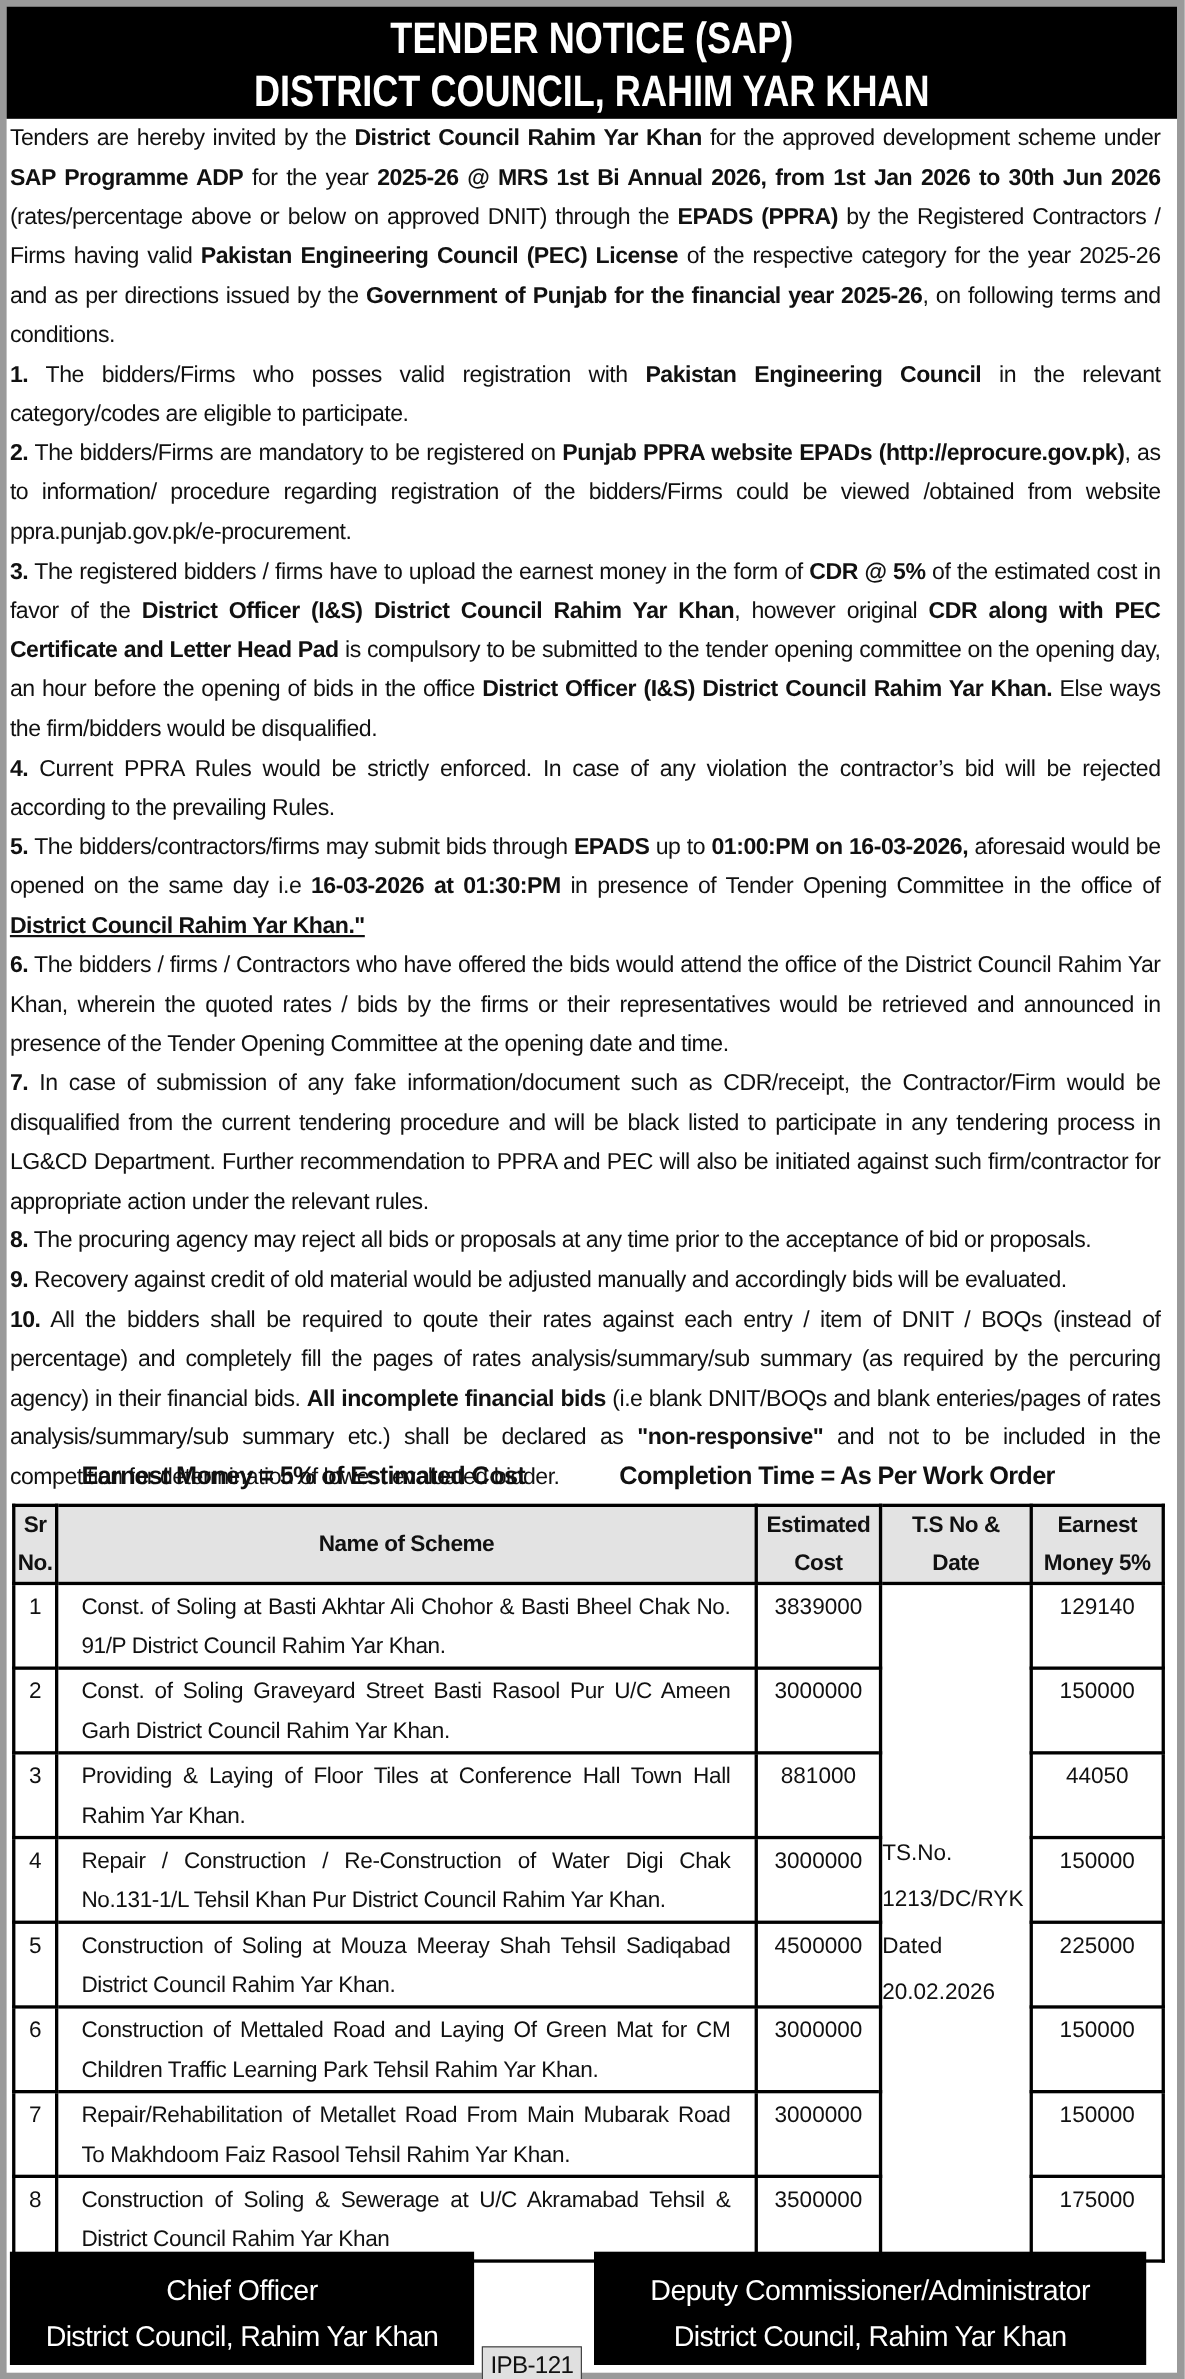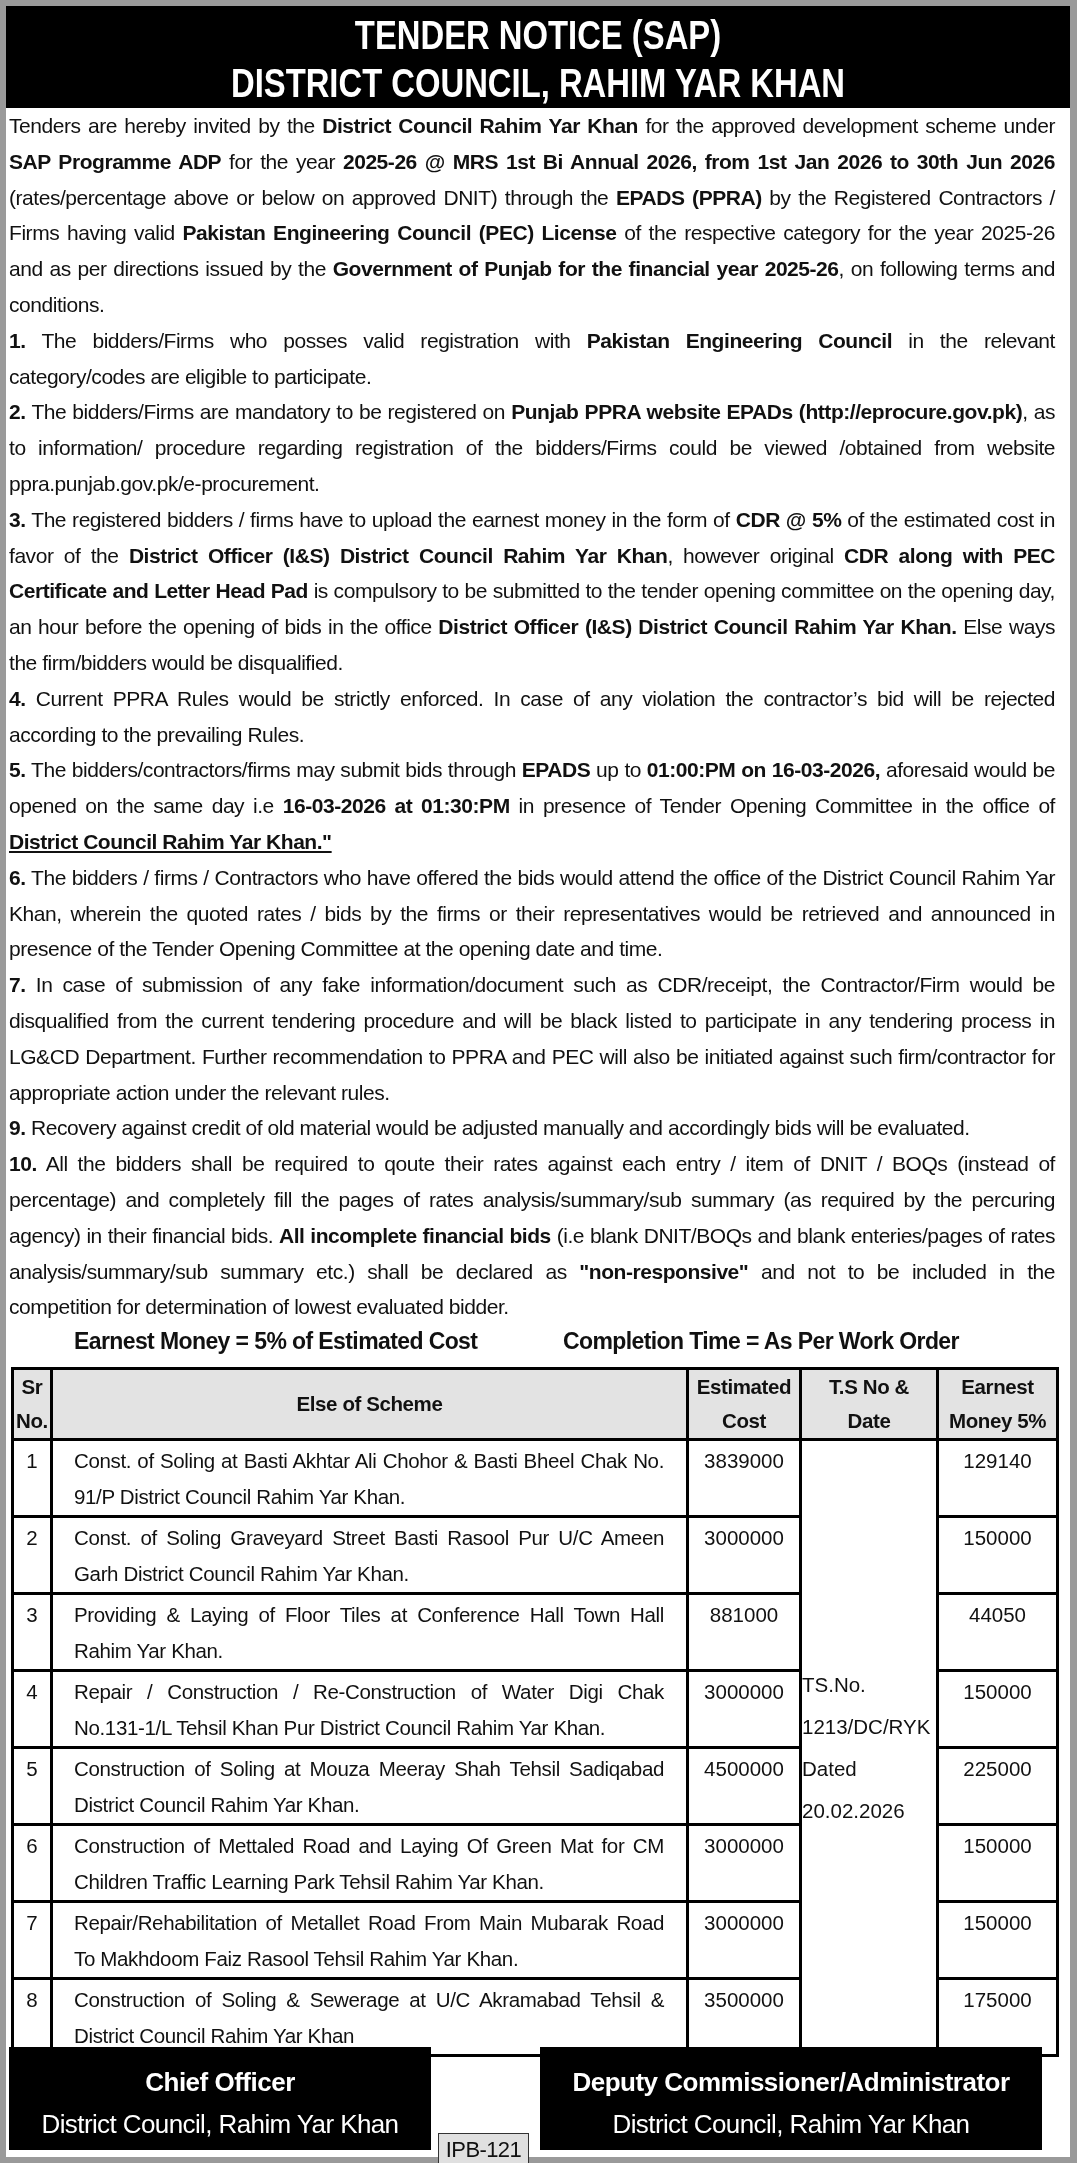--- a/index.html
+++ b/index.html
@@ -60,21 +60,21 @@
   td.sr { text-align: center; width: 36px; padding-top: 2px !important; }
   td.name { padding: 2px 22px 0 21px !important; text-align: justify; text-align-last: left; letter-spacing: -0.35px; }
   td.cost { text-align: center; width: 110px; padding-top: 2px !important; }
   td.ts { text-align: left; width: 134px; vertical-align: middle !important; line-height: 42px !important; }
   td.em5 { text-align: center; width: 117px; padding-top: 2px !important; }
 
   .sig {
     position: absolute; top: 2047px; height: 103px; background: #000; color: #fff;
     text-align: center;
   }
-  .sig .role { font-weight: bold; font-size: 26px; line-height: 30px; position: absolute; left: 0; width: 100%; top: 20px; letter-spacing: -0.5px; }
+  .sig .role { font-weight: normal; font-size: 26px; line-height: 30px; position: absolute; left: 0; width: 100%; top: 20px; letter-spacing: -0.5px; }
   .sig .org { font-size: 26px; line-height: 30px; position: absolute; left: 0; width: 100%; top: 62px; letter-spacing: -0.6px; }
   .sig.left { left: 9px; width: 422px; }
   .sig.right { left: 540px; width: 502px; }
   .ipb {
     position: absolute; left: 438px; top: 2113px; width: 91px; height: 35px;
     background: #e0e0e0; border: 1.5px solid #333; box-sizing: border-box;
     font-size: 22px; line-height: 32px; text-align: center; letter-spacing: -0.6px; margin-top: 20px;
   }
 </style>
 </head>
@@ -90,35 +90,36 @@
 <div class="body">
   <div class="para" id="intro"><span>Tenders are hereby invited by the  </span><b>District Council Rahim Yar Khan</b><span> for the approved development scheme under </span><b>SAP Programme ADP</b><span> for the year </span><b>2025-26 @ MRS 1st Bi Annual 2026, from 1st Jan 2026 to 30th Jun 2026</b><span> (rates/percentage above or below on approved DNIT) through the </span><b>EPADS (PPRA)</b><span> by the Registered Contractors / Firms having valid </span><b>Pakistan Engineering Council (PEC) License</b><span> of the respective category for the year 2025-26 and as per directions issued by the </span><b>Government of Punjab for the financial year 2025-26</b><span>, on following terms and conditions.</span></div>
   <div id="terms">
       <div class="para"><b>1.</b><span> The bidders/Firms who posses valid registration with </span><b>Pakistan Engineering Council</b><span> in the relevant category/codes are eligible to participate.</span></div>
       <div class="para"><b>2.</b><span> The bidders/Firms are mandatory to be registered on </span><b>Punjab PPRA website EPADs (http://eprocure.gov.pk)</b><span>, as to information/ procedure regarding registration of the bidders/Firms could be viewed /obtained from website ppra.punjab.gov.pk/e-procurement.</span></div>
       <div class="para"><b>3.</b><span> The registered bidders / firms have to upload the earnest money in the form of </span><b>CDR @ 5%</b><span> of the estimated cost in favor of the </span><b>District Officer (I&amp;S) District Council Rahim Yar Khan</b><span>, however original </span><b>CDR along with PEC Certificate and Letter Head Pad</b><span> is compulsory to be submitted to the tender opening committee on the opening day, an hour before the opening of bids in the office </span><b>District Officer (I&amp;S) District Council Rahim Yar Khan.</b><span> Else ways the firm/bidders would be disqualified.</span></div>
       <div class="para"><b>4.</b><span> Current PPRA Rules would be strictly enforced. In case of any violation the contractor’s bid will be rejected according to the prevailing Rules.</span></div>
       <div class="para"><b>5.</b><span> The bidders/contractors/firms may submit bids through </span><b>EPADS</b><span> up to </span><b>01:00:PM on 16-03-2026,</b><span> aforesaid would be opened on the same day i.e </span><b>16-03-2026  at 01:30:PM</b><span> in presence of Tender Opening Committee in the office of </span><b><u>District Council Rahim Yar Khan."</u></b></div>
       <div class="para"><b>6.</b><span> The bidders / firms / Contractors who have offered the bids would attend the office of the District Council Rahim Yar Khan, wherein the quoted rates / bids by the firms or their representatives would be retrieved and announced in presence of the Tender Opening Committee at the opening date and time.</span></div>
       <div class="para"><b>7.</b><span> In case of submission of any fake information/document such as CDR/receipt, the Contractor/Firm would be disqualified from the current tendering procedure and will be black listed to participate in any tendering process in LG&amp;CD Department. Further recommendation to PPRA and PEC will also be initiated against such firm/contractor for appropriate action under the relevant rules.</span></div>
+      <div class="para"><b>8.</b><span> The procuring agency may reject all bids or proposals at any time prior to the acceptance of bid or proposals.</span></div>
       <div class="para"><b>9.</b><span> Recovery against credit of old material would be adjusted manually and accordingly bids will be evaluated.</span></div>
       <div class="para"><b>10.</b><span> All the bidders shall be required to qoute their rates against each entry / item of DNIT / BOQs (instead of percentage) and completely fill the pages of rates analysis/summary/sub summary (as required by the percuring agency) in their financial bids. </span><b>All incomplete financial bids</b><span> (i.e blank DNIT/BOQs and blank enteries/pages of rates analysis/summary/sub summary etc.) shall be declared as </span><b>"non-responsive"</b><span> and not to be included in the competition for determination of lowest evaluated bidder.</span></div>
     </div>
 </div>
 
 <div class="summary">
   <span class="em">Earnest Money = 5% of Estimated Cost</span>
   <span class="ct">Completion Time = As Per Work Order</span>
 </div>
 
 <table class="schemes">
   <thead>
     <tr>
       <th><span>Sr</span><br><span>No.</span></th>
-      <th>Else of Scheme</th>
+      <th>Name of Scheme</th>
       <th><span>Estimated</span><br><span>Cost</span></th>
       <th><span>T.S No &amp;</span><br><span>Date</span></th>
       <th><span>Earnest</span><br><span>Money 5%</span></th>
     </tr>
   </thead>
   <tbody id="rows">
       <tr>
         <td class="sr">1</td>
         <td class="name">Const. of Soling at Basti Akhtar Ali Chohor &amp; Basti Bheel Chak No. 91/P District Council Rahim Yar Khan.</td>
         <td class="cost">3839000</td>

